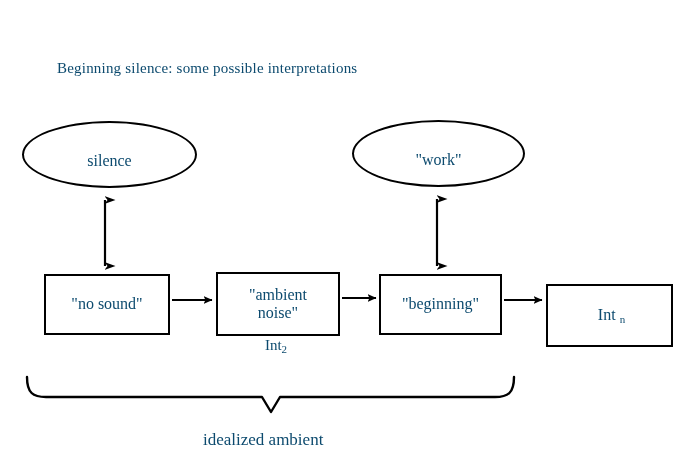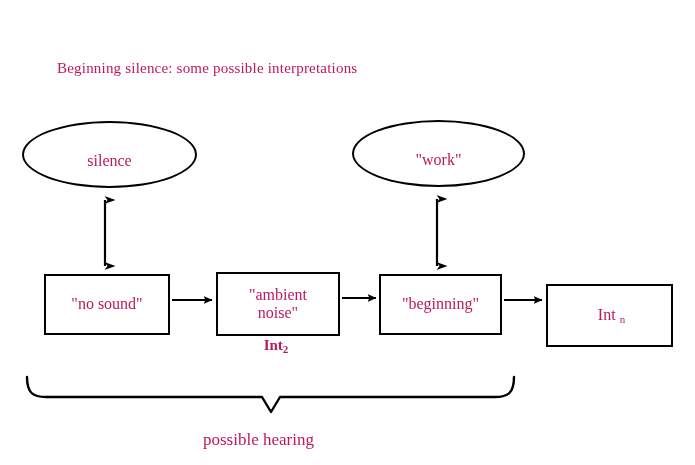--- a/index.html
+++ b/index.html
@@ -7,21 +7,21 @@
     padding: 0;
     background: #ffffff;
   }
   #canvas {
     position: relative;
     width: 695px;
     height: 465px;
     background: #ffffff;
     overflow: hidden;
     font-family: "Liberation Serif", "DejaVu Serif", serif;
-    color: #be185d;
+    color: #0c4a6e;
   }
   .title {
     position: absolute;
     left: 57px;
     top: 60px;
     font-size: 15px;
     letter-spacing: 0.2px;
     white-space: nowrap;
   }
   .ellipse {
@@ -91,33 +91,33 @@
     <span>"work"</span>
   </div>
 
   <div class="node-box" style="left:44px; top:274px; width:122px; height:57px;">
     <span>"no sound"</span>
   </div>
 
   <div class="node-box" style="left:216px; top:272px; width:120px; height:60px;">
     <span><span>"ambient</span><br><span>noise"</span></span>
   </div>
-  <div class="node-label" style="left:216px; top:337px; width:120px;font-weight:bold;">
+  <div class="node-label" style="left:216px; top:337px; width:120px;">
     <span>Int</span><sub class="sub">2</sub>
   </div>
 
   <div class="node-box" style="left:379px; top:274px; width:119px; height:57px;">
     <span>"beginning"</span>
   </div>
 
   <div class="node-box" style="left:546px; top:284px; width:123px; height:59px;">
     <span><span>Int</span><sub class="sub">n</sub></span>
   </div>
 
-  <div class="caption" style="left:203px; top:430px;">possible hearing</div>
+  <div class="caption" style="left:203px; top:430px;">idealized ambient</div>
 
   <svg class="overlay" viewBox="0 0 695 465">
     <defs>
       <marker id="ah" markerWidth="9" markerHeight="8" refX="8.5" refY="4" orient="auto" markerUnits="userSpaceOnUse">
         <path d="M0,0 L9,4 L0,8 L2,4 Z" fill="#000"></path>
       </marker>
       <marker id="av-up" markerWidth="8" markerHeight="11" refX="4" refY="10.5" orient="auto" markerUnits="userSpaceOnUse">
         <path d="M0,11 L4,0 L8,11 L4,8 Z" fill="#000"></path>
       </marker>
     </defs>

